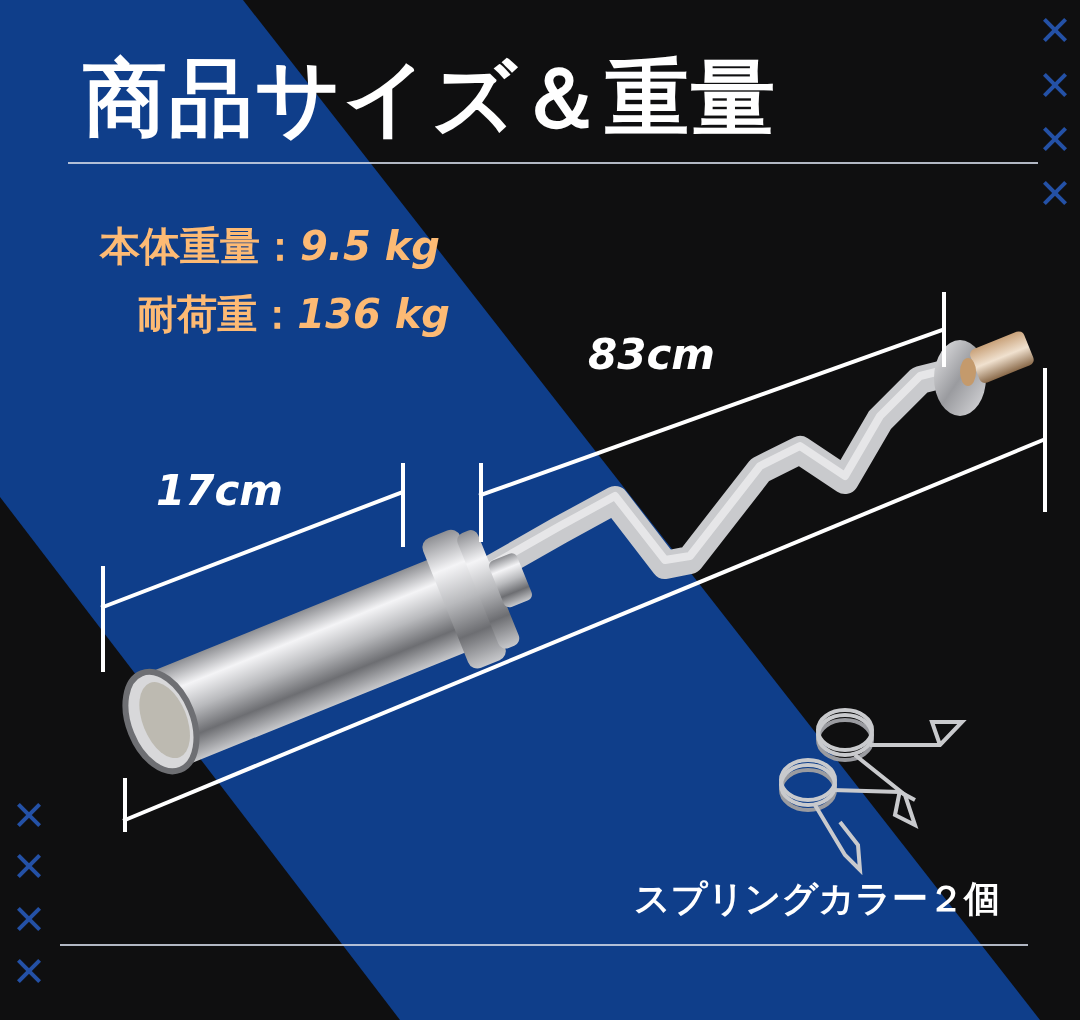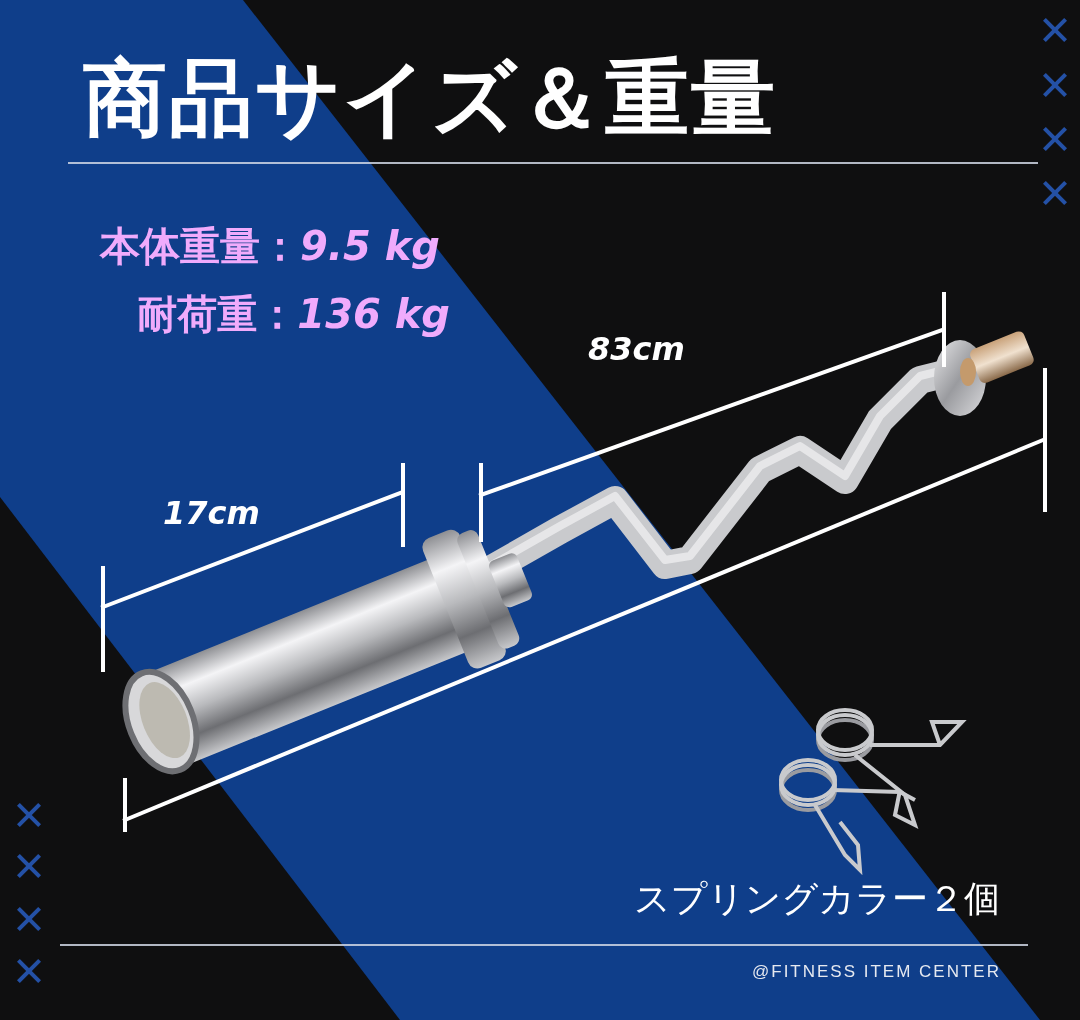--- a/index.html
+++ b/index.html
@@ -1,28 +1,28 @@
 <!DOCTYPE html>
 <html><head>
 <meta charset="utf-8">
 <style>
   html, body { margin:0; padding:0; }
   body { width:1080px; height:1020px; overflow:hidden; background:#0f0f10; font-family:"DejaVu Sans","Liberation Sans",sans-serif; }
   .stage { position:relative; width:1080px; height:1020px; background:#0f0f10; overflow:hidden; }
   .band { position:absolute; left:0; top:0; width:1080px; height:1020px; }
   .title { position:absolute; left:0; top:48px; width:860px; text-align:center; color:#fff; font-size:84px; font-weight:bold; letter-spacing:2px; line-height:100px; }
   .rule { position:absolute; height:2px; background:#cfd6e4; opacity:0.85; }
-  .spec { position:absolute; color:#f0abfc; font-weight:bold; font-size:40px; line-height:56px; text-align:right; }
+  .spec { position:absolute; color:#fdba74; font-weight:bold; font-size:40px; line-height:56px; text-align:right; }
   .spec .val { font-style:italic; }
-  .dim { position:absolute; color:#fff; font-weight:bold; font-style:italic; font-size:32px; font-family:"DejaVu Sans","Liberation Sans",sans-serif; }
+  .dim { position:absolute; color:#fff; font-weight:bold; font-style:italic; font-size:42px; font-family:"DejaVu Sans","Liberation Sans",sans-serif; }
   .xmark { position:absolute; width:26px; height:26px; }
   .xmark::before, .xmark::after { content:""; position:absolute; left:-2px; top:11px; width:30px; height:4px; background:#2451a6; }
   .xmark::before { transform:rotate(45deg); }
   .xmark::after { transform:rotate(-45deg); }
-  .clamp-label { position:absolute; color:#fff; font-weight:normal; font-size:36px;text-align:right; }
+  .clamp-label { position:absolute; color:#fff; font-weight:bold; font-size:36px;text-align:right; }
   .credit { position:absolute; color:#e6e9f0; font-size:17px; letter-spacing:2px; font-family:"Liberation Sans",sans-serif; }
   svg.art { position:absolute; left:0; top:0; }
 </style>
 </head>
 <body>
 
 <div class="stage">
 
   <svg class="band" width="1080" height="1020">
     <polygon points="243,0 0,0 0,497 400,1020 1040,1020" fill="#0f3e8a"></polygon>
@@ -107,20 +107,19 @@
       <path d="M870,745 L940,745 L962,722 L932,722 L940,745"></path>
       <path d="M855,755 L905,795 L915,825 L895,815 L900,790"></path>
       <ellipse cx="808" cy="790" rx="27" ry="20" stroke="#9a9ba0"></ellipse>
       <ellipse cx="808" cy="785" rx="27" ry="20"></ellipse>
       <ellipse cx="808" cy="780" rx="27" ry="20"></ellipse>
       <path d="M832,790 L900,792 L915,800"></path>
       <path d="M815,805 L845,855 L860,870 L858,845 L840,822"></path>
     </g>
   </svg>
 
-  <div class="dim" style="left:163px;top:466px;margin-top:28px;">17cm</div>
+  <div class="dim" style="left:156px;top:466px;">17cm</div>
   <div class="dim" style="left:588px;top:330px;">83cm</div>
 
   <div class="clamp-label" style="left:634px;top:875px;">スプリングカラー２個</div>
 
   <div class="rule" style="left:60px;top:944px;width:968px;"></div>
-  <div class="credit" style="left:752px;top:962px;">@FITNESS ITEM CENTER</div>
 </div>
 
 </body></html>

